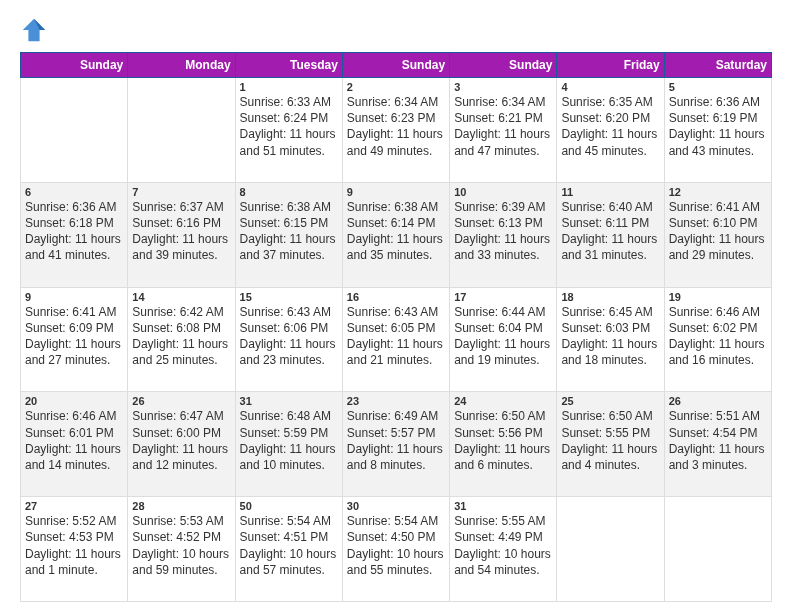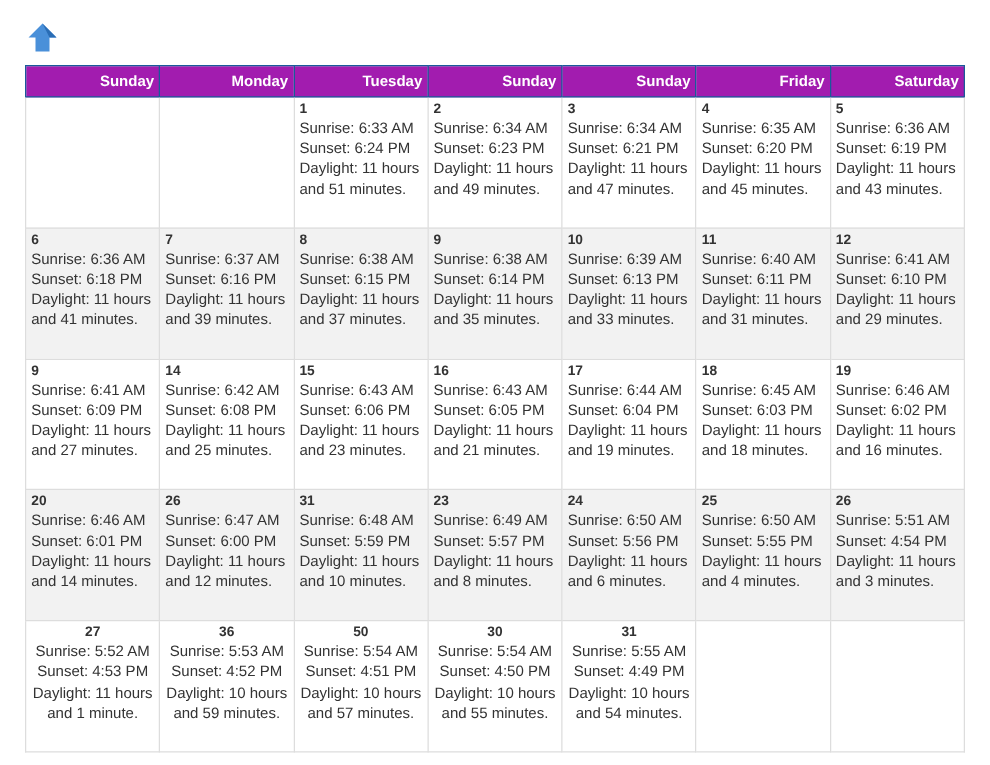--- a/index.html
+++ b/index.html
@@ -74,21 +74,20 @@
       border: 1px solid #ddd;
       vertical-align: top;
       padding: 3px 4px;
       font-size: 9.5px;
       color: #333;
       background: #fff;
       height: 84px;
     }
     .calendar tr:last-child td {
       height: 70px;
-      text-align: center;
     }
     .day-number {
       font-size: 11px;
       font-weight: bold;
       display: block;
       margin-bottom: 1px;
     }
     .cell-info {
       font-size: 12px;
       line-height: 1.35;
@@ -248,21 +247,21 @@
             <span class="day-number">26</span>
             <div class="cell-info">Sunrise: 5:51 AM<br>Sunset: 4:54 PM<br>Daylight: 11 hours and 3 minutes.</div>
           </td>
         </tr>
         <tr>
           <td>
             <span class="day-number">27</span>
             <div class="cell-info">Sunrise: 5:52 AM<br>Sunset: 4:53 PM<br>Daylight: 11 hours and 1 minute.</div>
           </td>
           <td>
-            <span class="day-number">36</span>
+            <span class="day-number">28</span>
             <div class="cell-info">Sunrise: 5:53 AM<br>Sunset: 4:52 PM<br>Daylight: 10 hours and 59 minutes.</div>
           </td>
           <td>
             <span class="day-number">50</span>
             <div class="cell-info">Sunrise: 5:54 AM<br>Sunset: 4:51 PM<br>Daylight: 10 hours and 57 minutes.</div>
           </td>
           <td>
             <span class="day-number">30</span>
             <div class="cell-info">Sunrise: 5:54 AM<br>Sunset: 4:50 PM<br>Daylight: 10 hours and 55 minutes.</div>
           </td>

